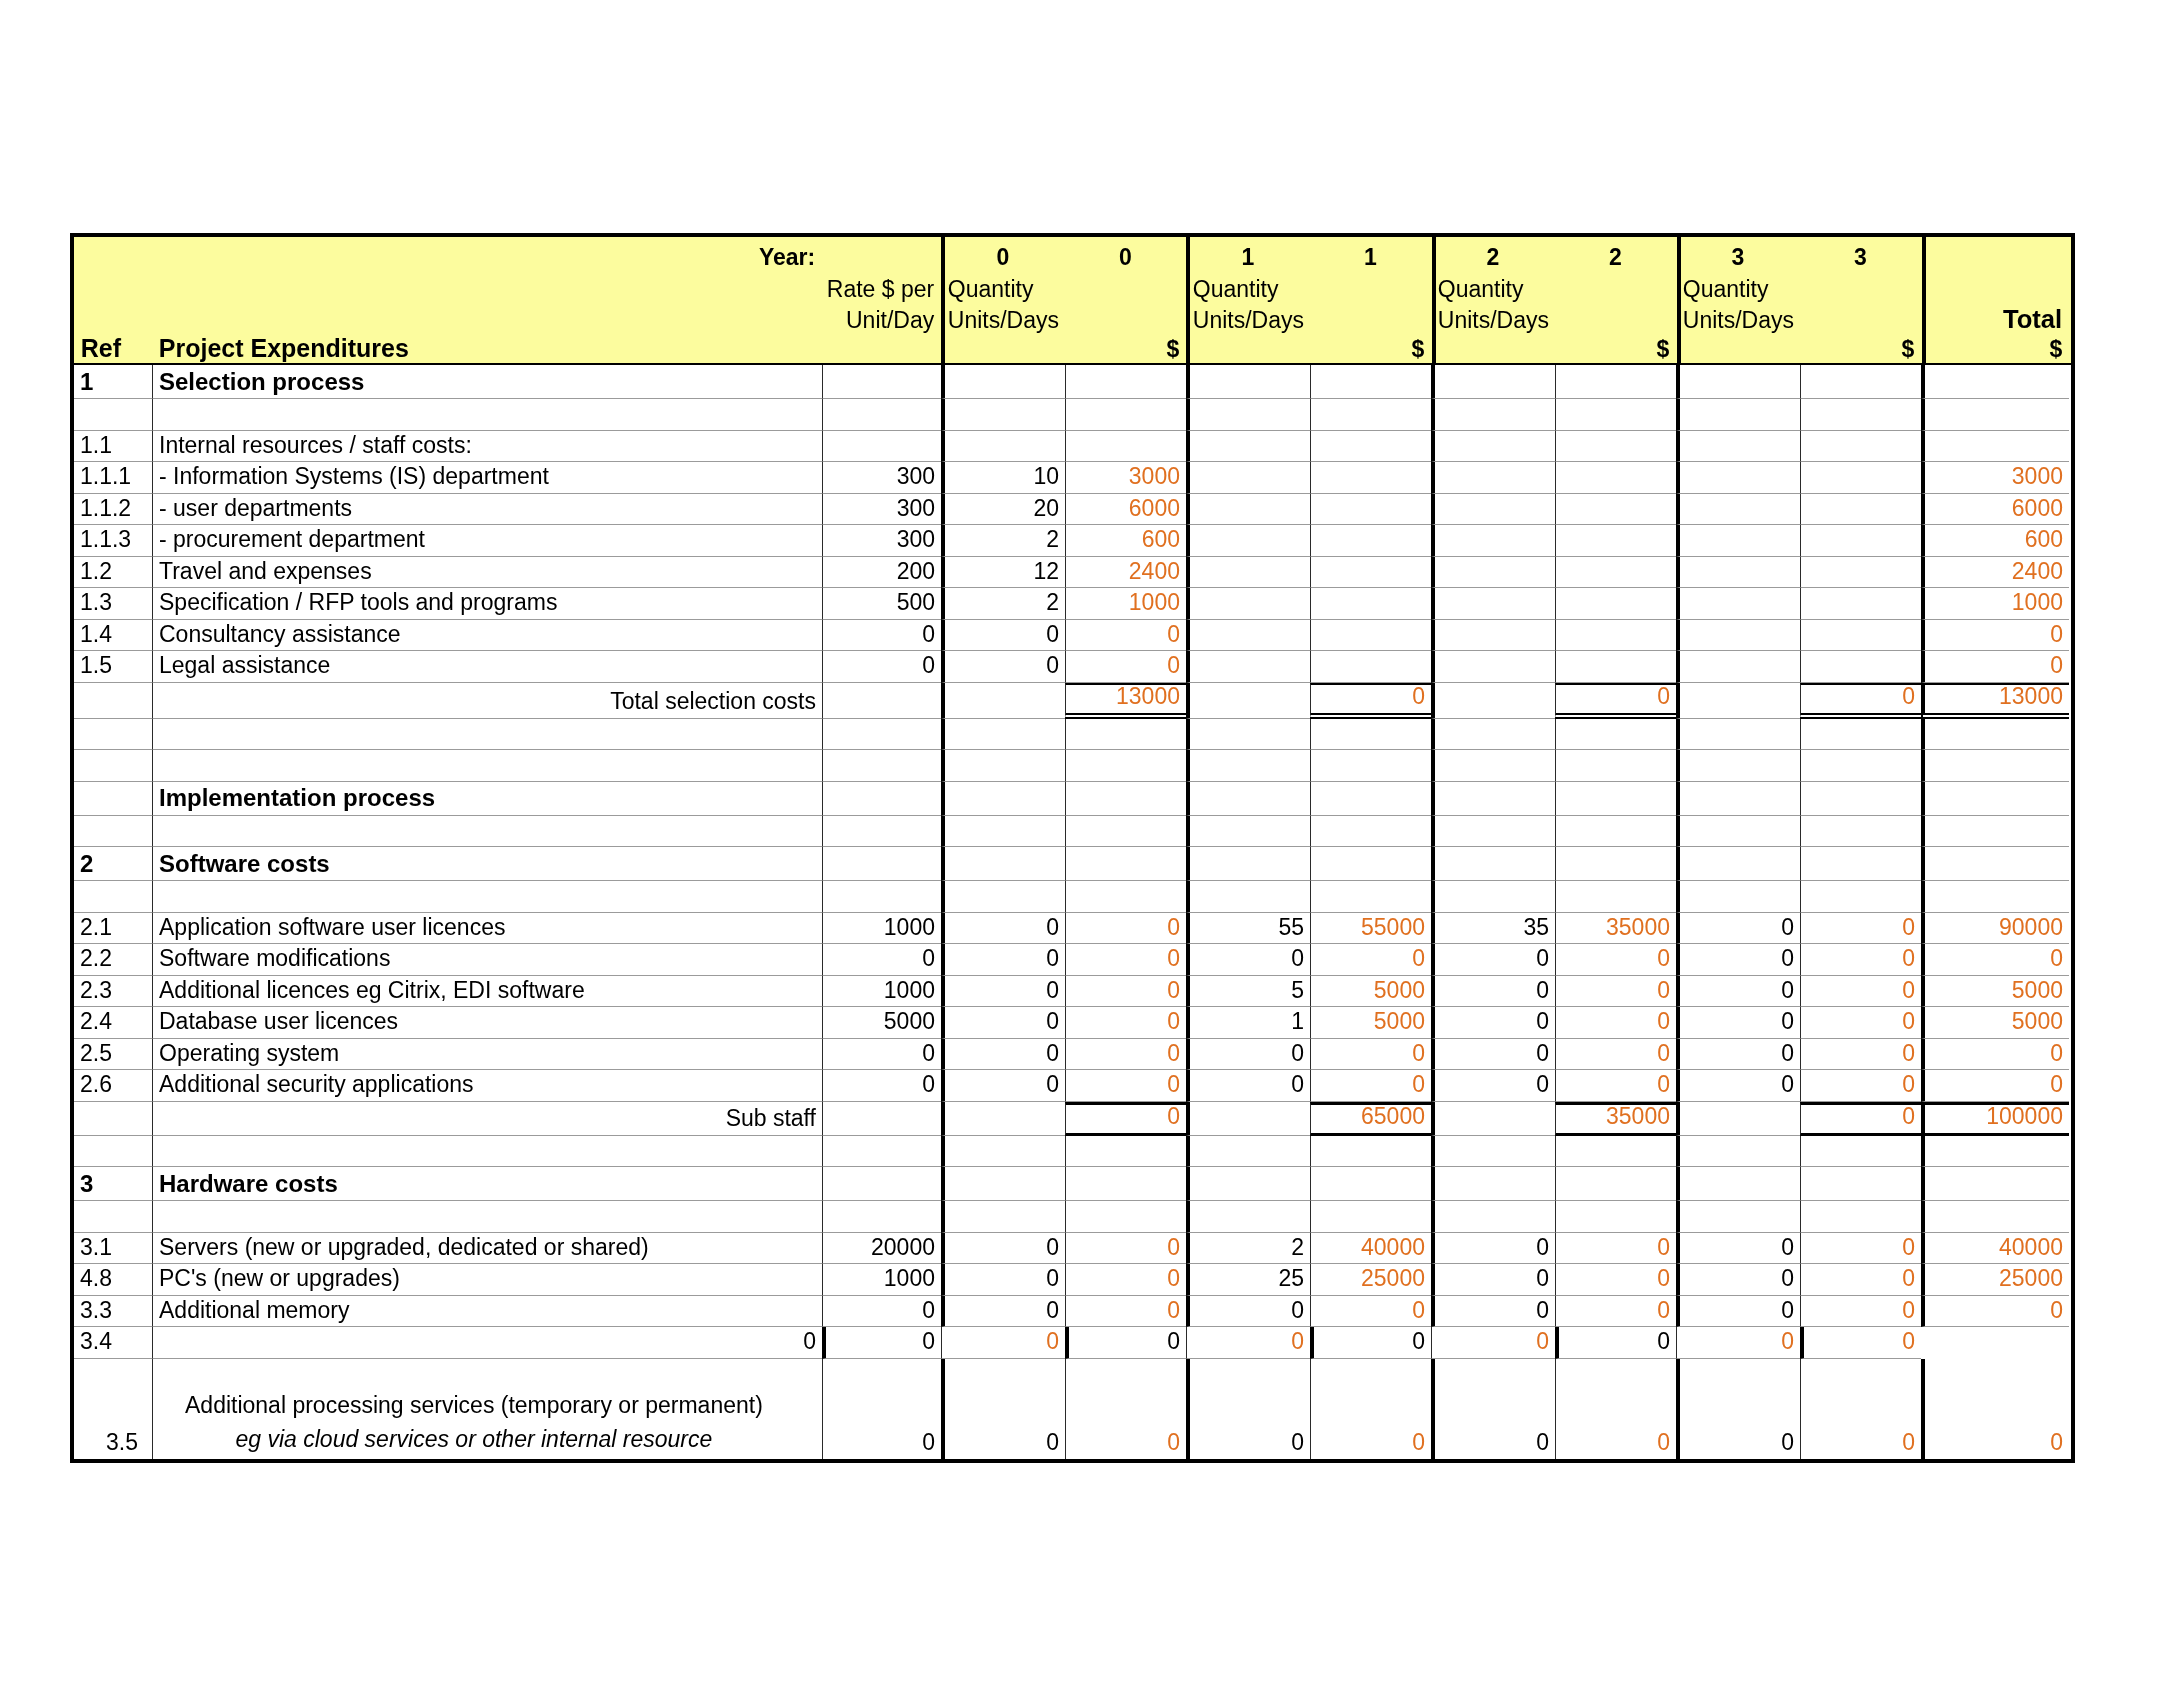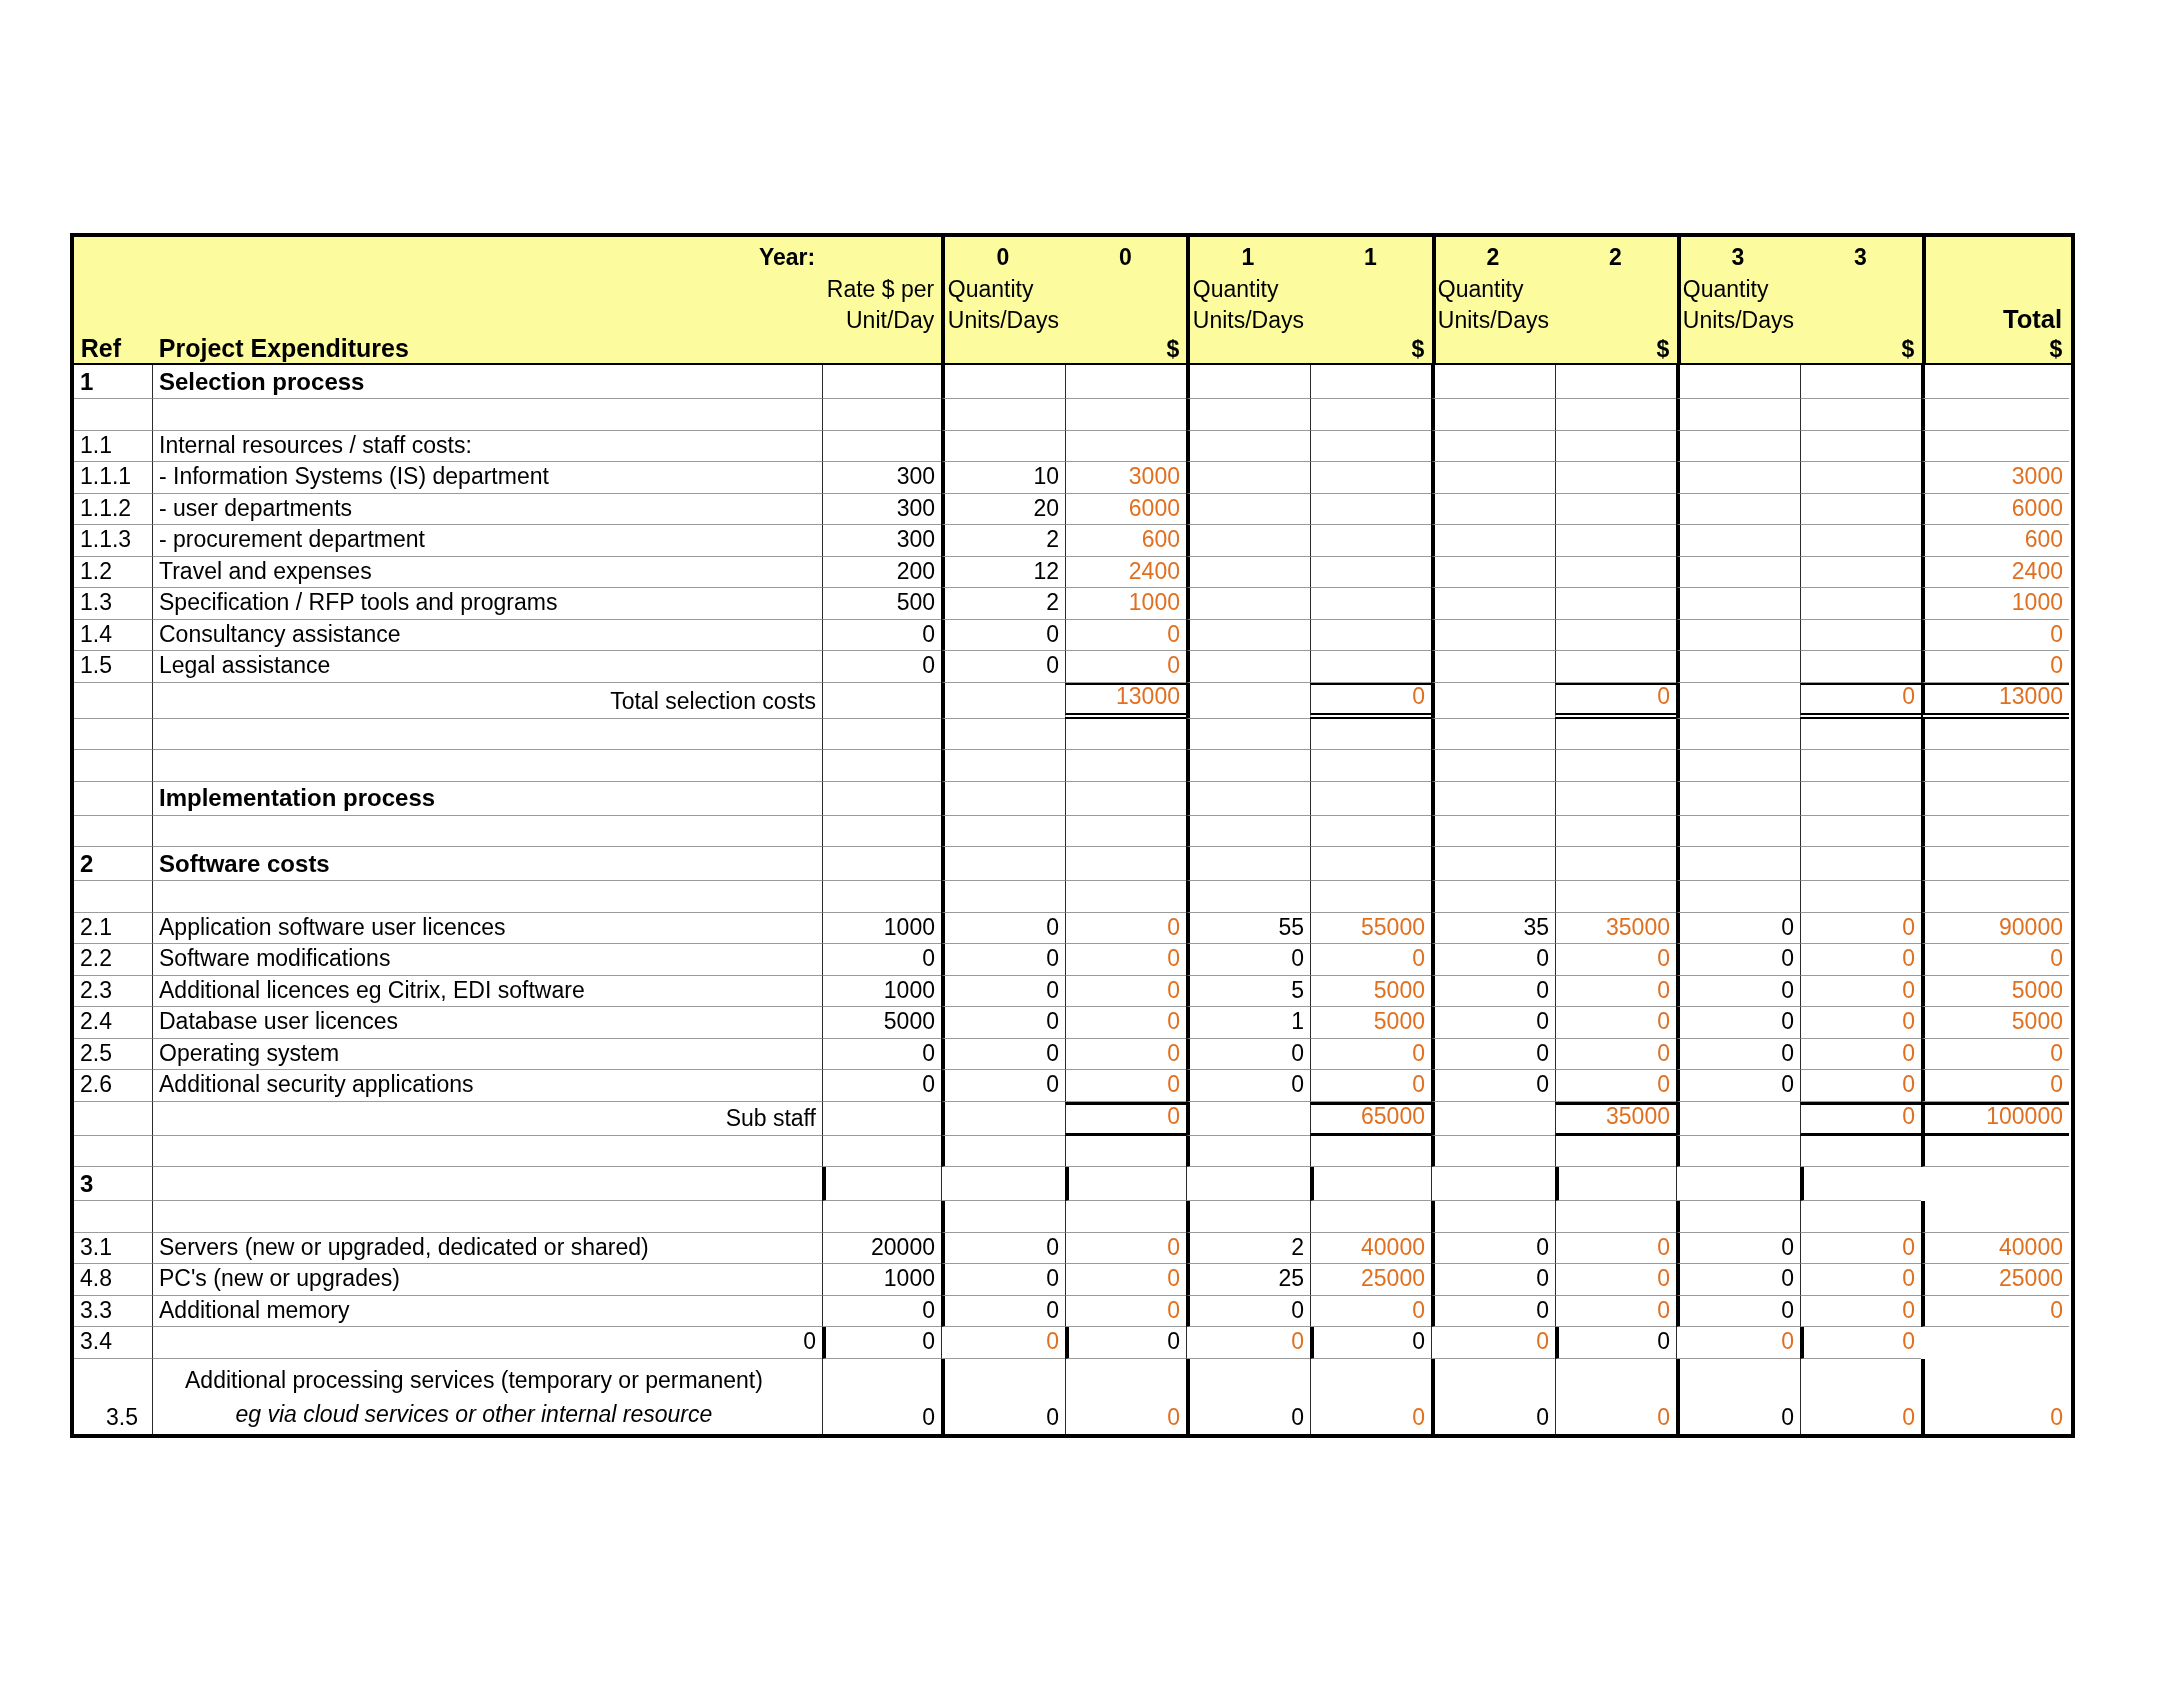--- a/index.html
+++ b/index.html
@@ -19,21 +19,21 @@
   .hcell.b{font-weight:bold;}
   .hline{position:absolute;top:0;bottom:0;width:4.3px;background:#000;}
   
   .row{grid-auto-rows:auto;}
   .cell{display:flex;align-items:flex-end;padding:0 6px 2.6px 6px;font-size:23px;line-height:1.15;
         box-sizing:border-box;border-bottom:1.7px solid #9b9b9b;overflow:hidden;white-space:nowrap;}
   .r-def .cell{height:31.5px;}
   .r-sec .cell{height:34px;}
   .r-tot .cell{height:36px;}
   .r-sub .cell{height:34px;}
-  .r-tall .cell{height:75px;white-space:normal;padding-left:32px;}
+  .r-tall .cell{height:100px;white-space:normal;padding-left:32px;}
   .row:last-child .cell{border-bottom:none;}
   
   .vthin{border-left:1.7px solid #2a2a2a;}
   .vthick{border-left:4.3px solid #000;}
   
   .num{justify-content:flex-end;}
   .money{justify-content:flex-end;color:#E07020;}
   .left{justify-content:flex-start;}
   .right{justify-content:flex-end;}
   .bold{font-weight:bold;font-size:24px;}
@@ -437,20 +437,21 @@
           <div class="cell vthick num"></div>
           <div class="cell vthin money"></div>
           <div class="cell vthick num"></div>
           <div class="cell vthin money"></div>
           <div class="cell vthick num"></div>
           <div class="cell vthin money"></div>
           <div class="cell vthick money"></div>
         </div>
         <div class="grid row r-sec">
           <div class="cell  left bold">3</div>
+          <div class="cell vthin left bold">Hardware costs</div>
           <div class="cell vthin num"></div>
           <div class="cell vthick num"></div>
           <div class="cell vthin money"></div>
           <div class="cell vthick num"></div>
           <div class="cell vthin money"></div>
           <div class="cell vthick num"></div>
           <div class="cell vthin money"></div>
           <div class="cell vthick num"></div>
           <div class="cell vthin money"></div>
           <div class="cell vthick money"></div>

